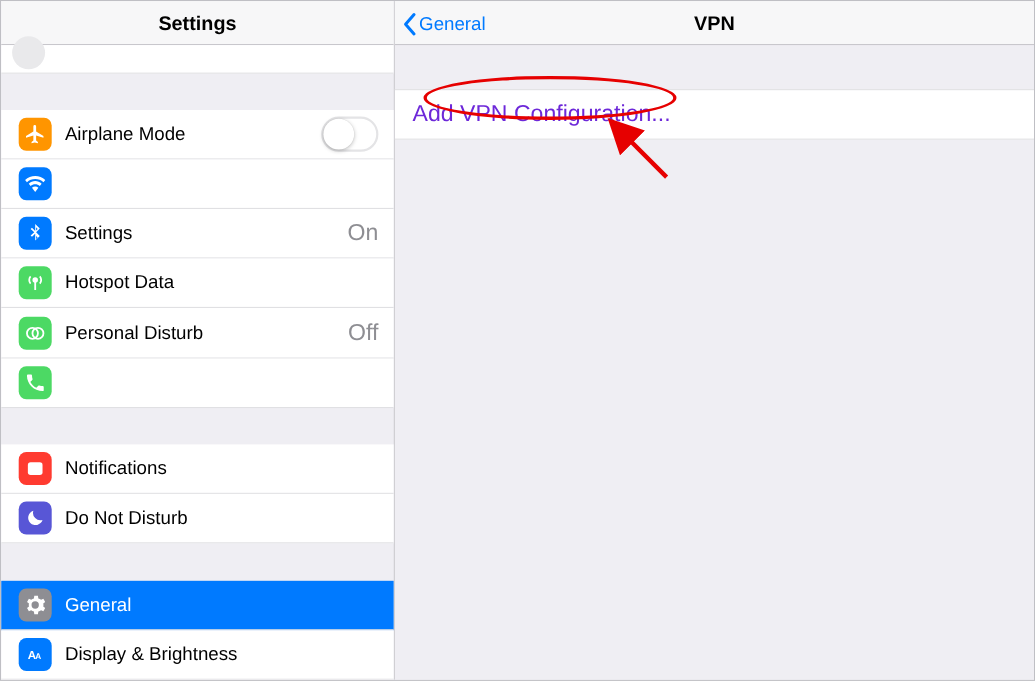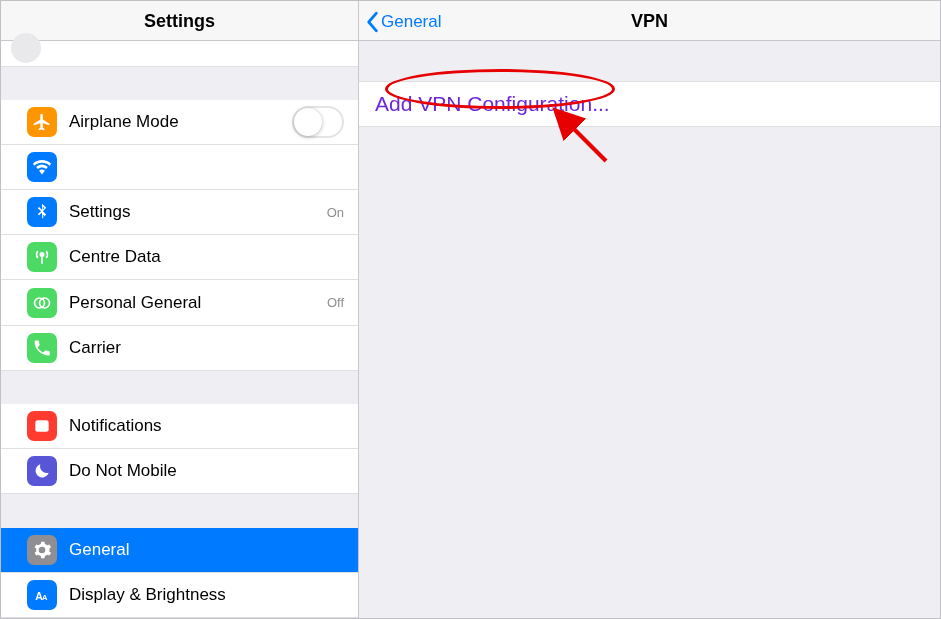--- a/index.html
+++ b/index.html
@@ -79,21 +79,21 @@
       height: 30px;
       border-radius: 50%;
       background: #e9e9eb;
     }
     .cell {
       background: #fff;
       display: flex;
       align-items: center;
       height: 46px;
       border-bottom: 1px solid #e0e0e3;
-      padding-left: 26px;
+      padding-left: 16px;
       padding-right: 14px;
     }
     .cell:first-of-type { border-top: 1px solid #e0e0e3; }
     .cell.selected {
       background: #007aff;
       color: #fff;
     }
     .cell .icon {
       width: 30px;
       height: 30px;
@@ -105,21 +105,21 @@
       flex-shrink: 0;
       color: #fff;
     }
     .cell .label {
       flex: 1;
       font-size: 17px;
       color: #000;
     }
     .cell.selected .label { color: #fff; }
     .cell .value {
-      font-size: 13px;
+      font-size: 21px;
       color: #8e8e93;
       margin-left: 8px;
     }
     .switch {
       width: 52px;
       height: 32px;
       border-radius: 16px;
       background: #fff;
       border: 2px solid #e4e4e6;
       position: relative;
@@ -218,58 +218,57 @@
       <div class="value">On</div>
     </div>
     <div class="cell">
       <div class="icon icon-mobile">
         <svg width="20" height="20" viewBox="0 0 24 24" fill="none" stroke="#fff" stroke-width="2">
             <circle cx="12" cy="9" r="2" fill="#fff"></circle>
             <path d="M7 5c-2 2-2 6 0 8M17 5c2 2 2 6 0 8"></path>
             <path d="M12 11v9"></path>
           </svg>
       </div>
-      <div class="label">Centre Data</div>
+      <div class="label">Hotspot Data</div>
     </div>
     <div class="cell">
       <div class="icon icon-hotspot">
         <svg width="20" height="20" viewBox="0 0 24 24" fill="none" stroke="#fff" stroke-width="2">
             <circle cx="9" cy="12" r="6"></circle>
             <circle cx="15" cy="12" r="6"></circle>
           </svg>
       </div>
-      <div class="label">Personal General</div>
+      <div class="label">Personal Disturb</div>
       <div class="value">Off</div>
     </div>
     <div class="cell">
       <div class="icon icon-carrier">
         <svg width="20" height="20" viewBox="0 0 24 24" fill="#fff">
             <path d="M6.6 10.8c1.4 2.8 3.8 5.2 6.6 6.6l2.2-2.2c.3-.3.7-.4 1.1-.2 1.2.4 2.5.6 3.8.6.6 0 1 .4 1 1V20c0 .6-.4 1-1 1C10.6 21 3 13.4 3 4c0-.6.4-1 1-1h3.5c.6 0 1 .4 1 1 0 1.3.2 2.6.6 3.8.1.4 0 .8-.3 1.1l-2.2 2.2z"></path>
           </svg>
       </div>
-      <div class="label">Carrier</div>
     </div>
 
     <div class="group-spacer"></div>
 
     <div class="cell">
       <div class="icon icon-notif">
         <svg width="20" height="20" viewBox="0 0 24 24" fill="#fff">
             <rect x="4" y="5" width="16" height="14" rx="3"></rect>
           </svg>
       </div>
       <div class="label">Notifications</div>
     </div>
     <div class="cell">
       <div class="icon icon-dnd">
         <svg width="20" height="20" viewBox="0 0 24 24" fill="#fff">
             <path d="M20 14A8 8 0 0 1 10 4a8 8 0 1 0 10 10z"></path>
           </svg>
       </div>
-      <div class="label">Do Not Mobile</div>
+      <div class="label">Do Not Disturb</div>
     </div>
 
     <div class="group-spacer"></div>
 
     <div class="cell selected">
       <div class="icon icon-general">
         <svg width="20" height="20" viewBox="0 0 24 24" fill="#fff">
             <path d="M12 8a4 4 0 1 0 0 8 4 4 0 0 0 0-8zm9 4c0 .6-.1 1.1-.2 1.7l2.1 1.6-2 3.4-2.5-1c-.9.7-1.9 1.2-3 1.5L15 22h-4l-.4-2.8c-1.1-.3-2.1-.8-3-1.5l-2.5 1-2-3.4 2.1-1.6C5.1 13.1 5 12.6 5 12s.1-1.1.2-1.7L3.1 8.7l2-3.4 2.5 1c.9-.7 1.9-1.2 3-1.5L11 2h4l.4 2.8c1.1.3 2.1.8 3 1.5l2.5-1 2 3.4-2.1 1.6c.1.6.2 1.1.2 1.7z"></path>
           </svg>
       </div>

